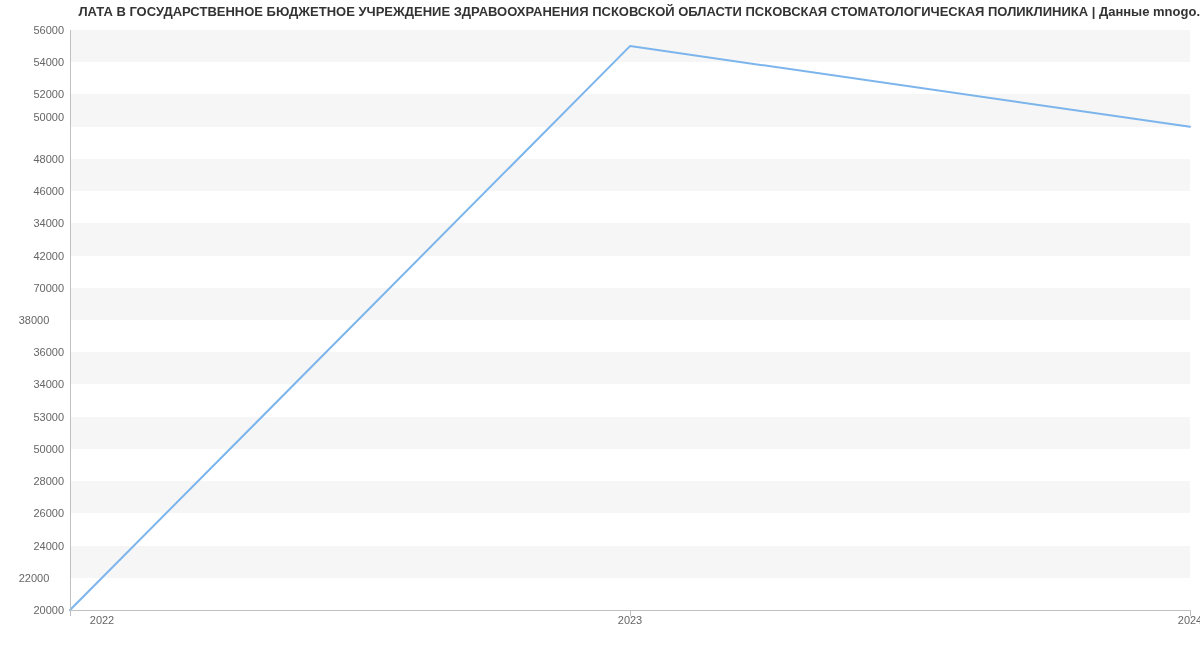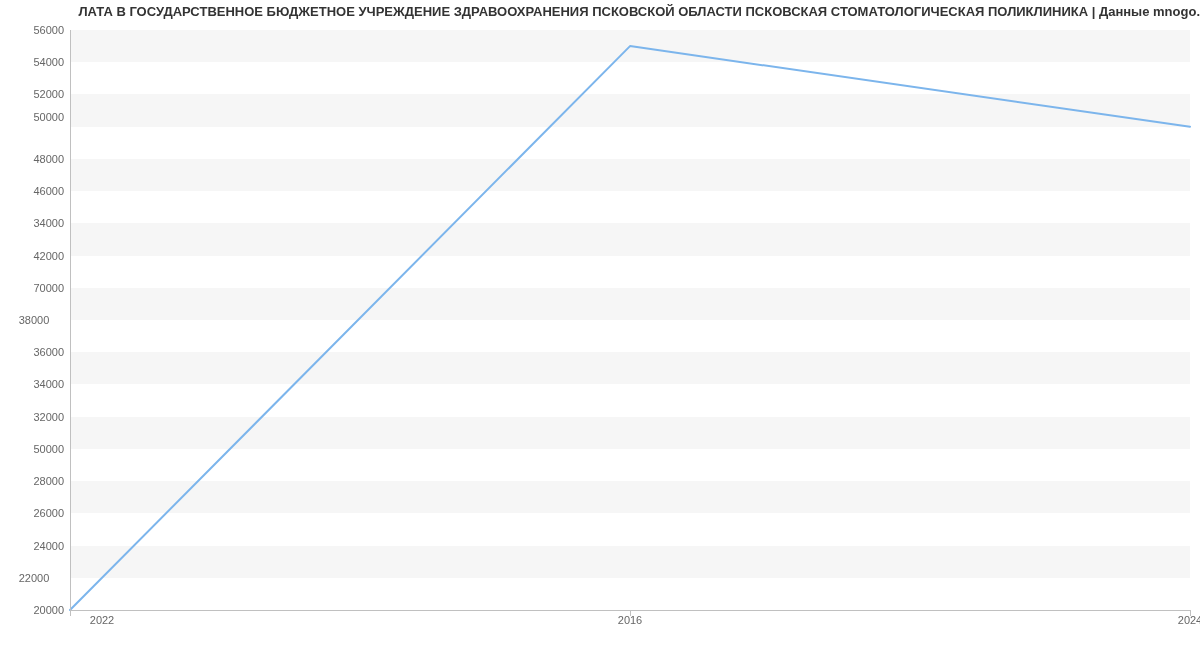--- a/index.html
+++ b/index.html
@@ -106,32 +106,32 @@
   <div class="axis-line" style="left: 0px; top: 0px; width: 1px; height: 580px;"></div>
       <div class="axis-line" style="left: 0px; top: 580px; width: 1120px; height: 1px;"></div>
     </div>
 
 <div class="y-tick-label" style="top: 610px;">20000</div>
     <div class="y-tick-label" style="top: 577.778px; text-align: center;">22000</div>
     <div class="y-tick-label" style="top: 545.556px;">24000</div>
     <div class="y-tick-label" style="top: 513.333px;">26000</div>
     <div class="y-tick-label" style="top: 481.111px;">28000</div>
     <div class="y-tick-label" style="top: 448.889px;">50000</div>
-    <div class="y-tick-label" style="top: 416.667px;">32000</div>
+    <div class="y-tick-label" style="top: 416.667px;">53000</div>
     <div class="y-tick-label" style="top: 384.444px;">34000</div>
     <div class="y-tick-label" style="top: 352.222px;">36000</div>
     <div class="y-tick-label" style="top: 320px; text-align: center;">38000</div>
     <div class="y-tick-label" style="top: 287.778px;">70000</div>
     <div class="y-tick-label" style="top: 255.556px;">42000</div>
     <div class="y-tick-label" style="top: 223.333px;">34000</div>
     <div class="y-tick-label" style="top: 191.111px;">46000</div>
     <div class="y-tick-label" style="top: 158.889px;">48000</div>
     <div class="y-tick-label" style="top: 117px;">50000</div>
     <div class="y-tick-label" style="top: 94.4444px;">52000</div>
     <div class="y-tick-label" style="top: 62.2222px;">54000</div>
     <div class="y-tick-label" style="top: 30px;">56000</div>
     <div class="x-tick-label" style="left: 70px; margin-left: 32px;">2022</div>
     <div class="tick-mark" style="left: 70px; top: 610px; width: 1px; height: 6px;"></div>
-    <div class="x-tick-label" style="left: 630px;">2016</div>
+    <div class="x-tick-label" style="left: 630px;">2023</div>
     <div class="tick-mark" style="left: 630px; top: 610px; width: 1px; height: 6px;"></div>
     <div class="x-tick-label" style="left: 1190px;">2024</div>
     <div class="tick-mark" style="left: 1190px; top: 610px; width: 1px; height: 6px;"></div>
   </div>
 
 </body></html>

